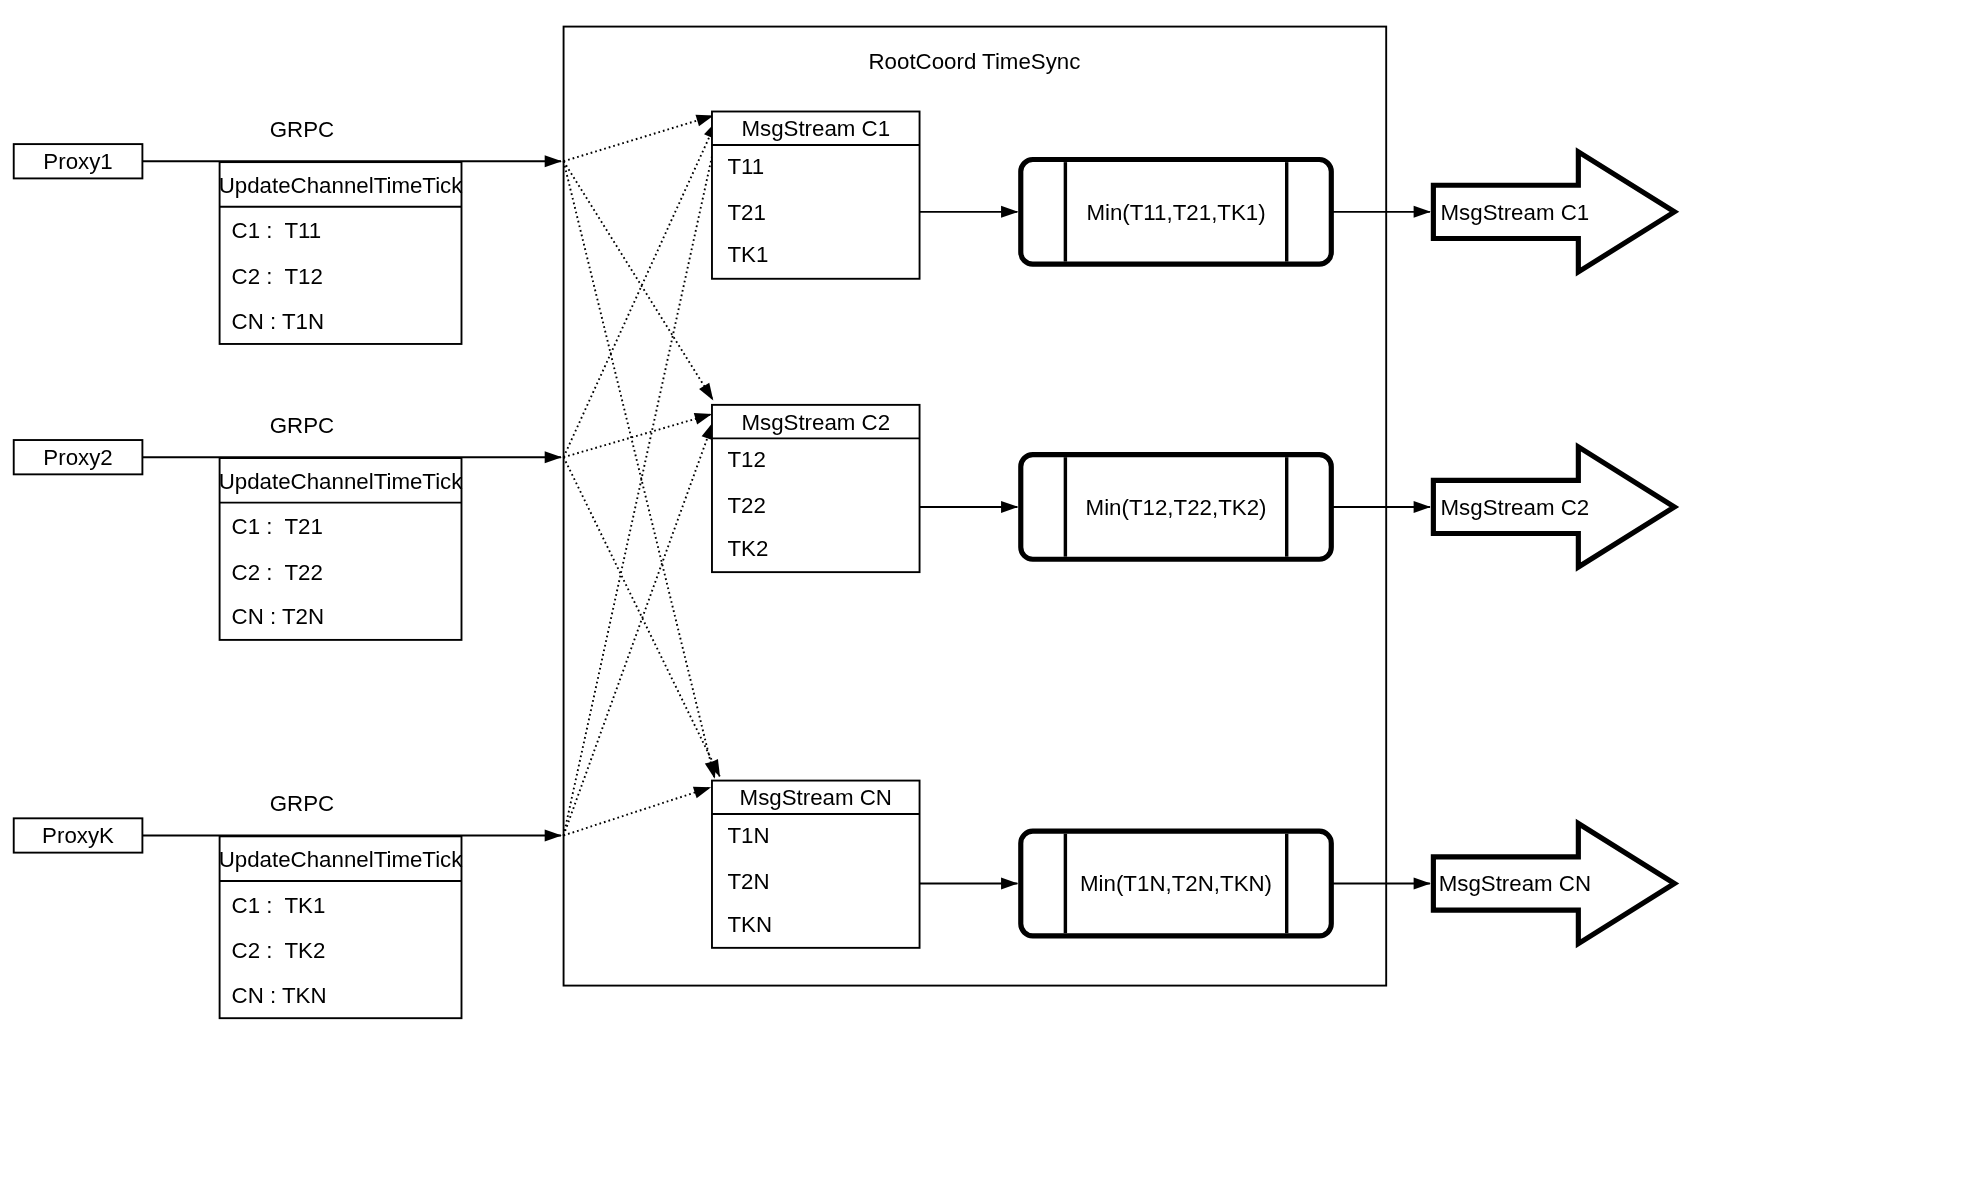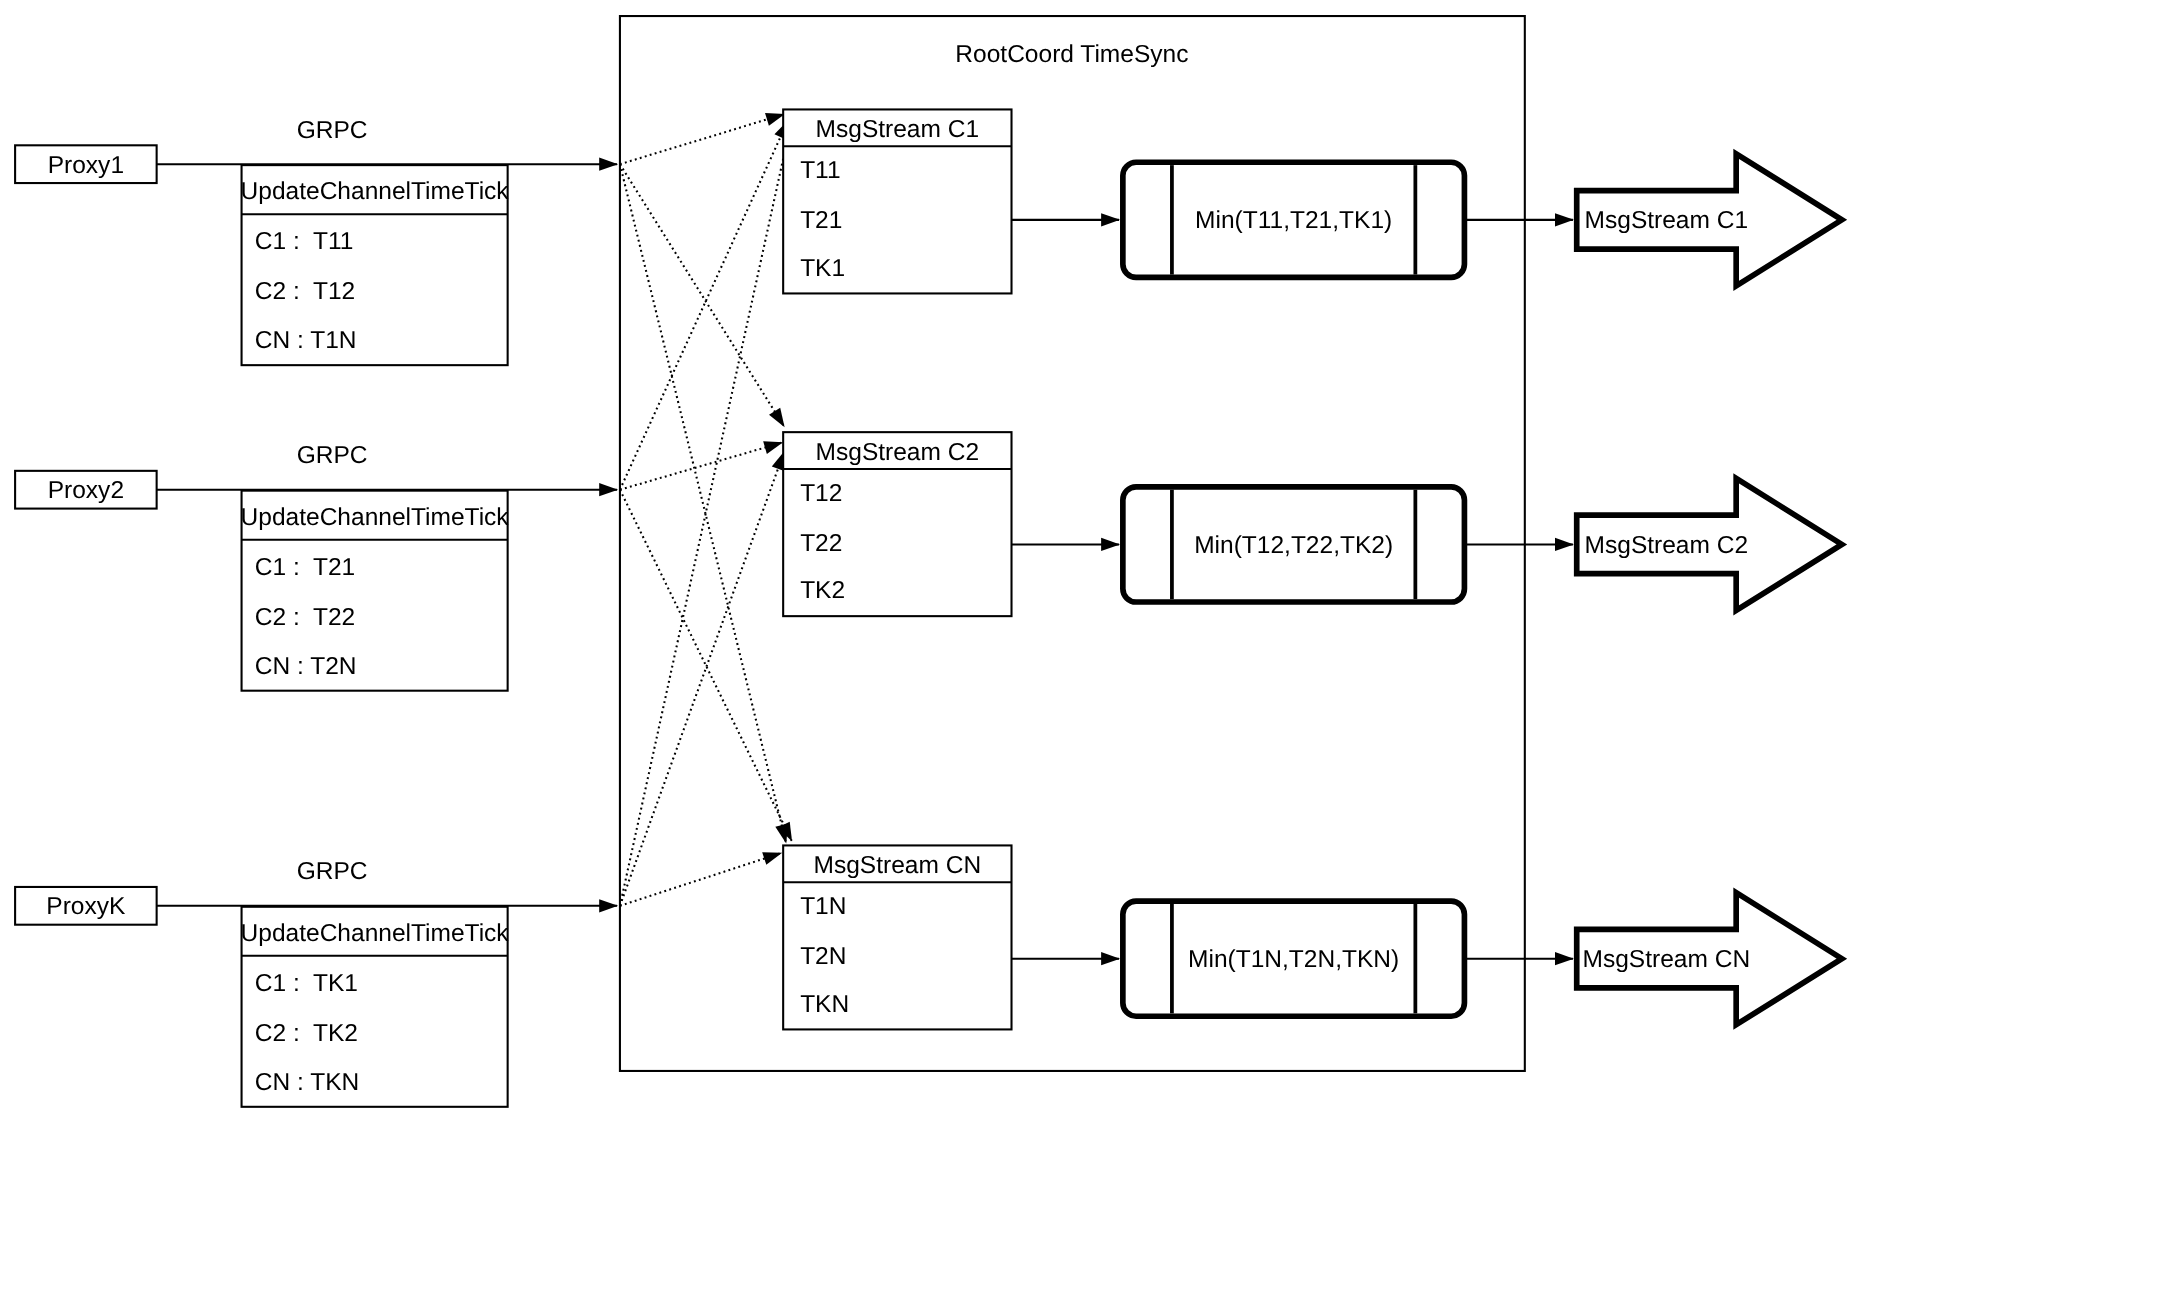--- a/index.html
+++ b/index.html
@@ -1,16 +1,16 @@
 <!DOCTYPE html>
 <html><head>
 <meta charset="utf-8">
 <style>
   html,body{margin:0;padding:0;background:#ffffff;}
-  .canvas{width:1689px;max-width:100%;}
+  .canvas{width:1689px;max-width:100%;margin-top:12px;}
   svg{display:block;width:100%;height:auto;background:#ffffff;}
   text{font-family:"Liberation Sans","DejaVu Sans",sans-serif;fill:#000000;white-space:pre;}
   .t26{font-size:26px;}
   .box{fill:#ffffff;stroke:#000000;stroke-width:2.2;}
   .thick{fill:#ffffff;stroke:#000000;stroke-width:6;}
   .ln{stroke:#000000;stroke-width:2.2;fill:none;}
   .lnthick{stroke:#000000;stroke-width:4;fill:none;}
   .dot{stroke:#000000;stroke-width:2.2;fill:none;stroke-dasharray:2 3.5;}
   .ctr{text-anchor:middle;}
 </style>

